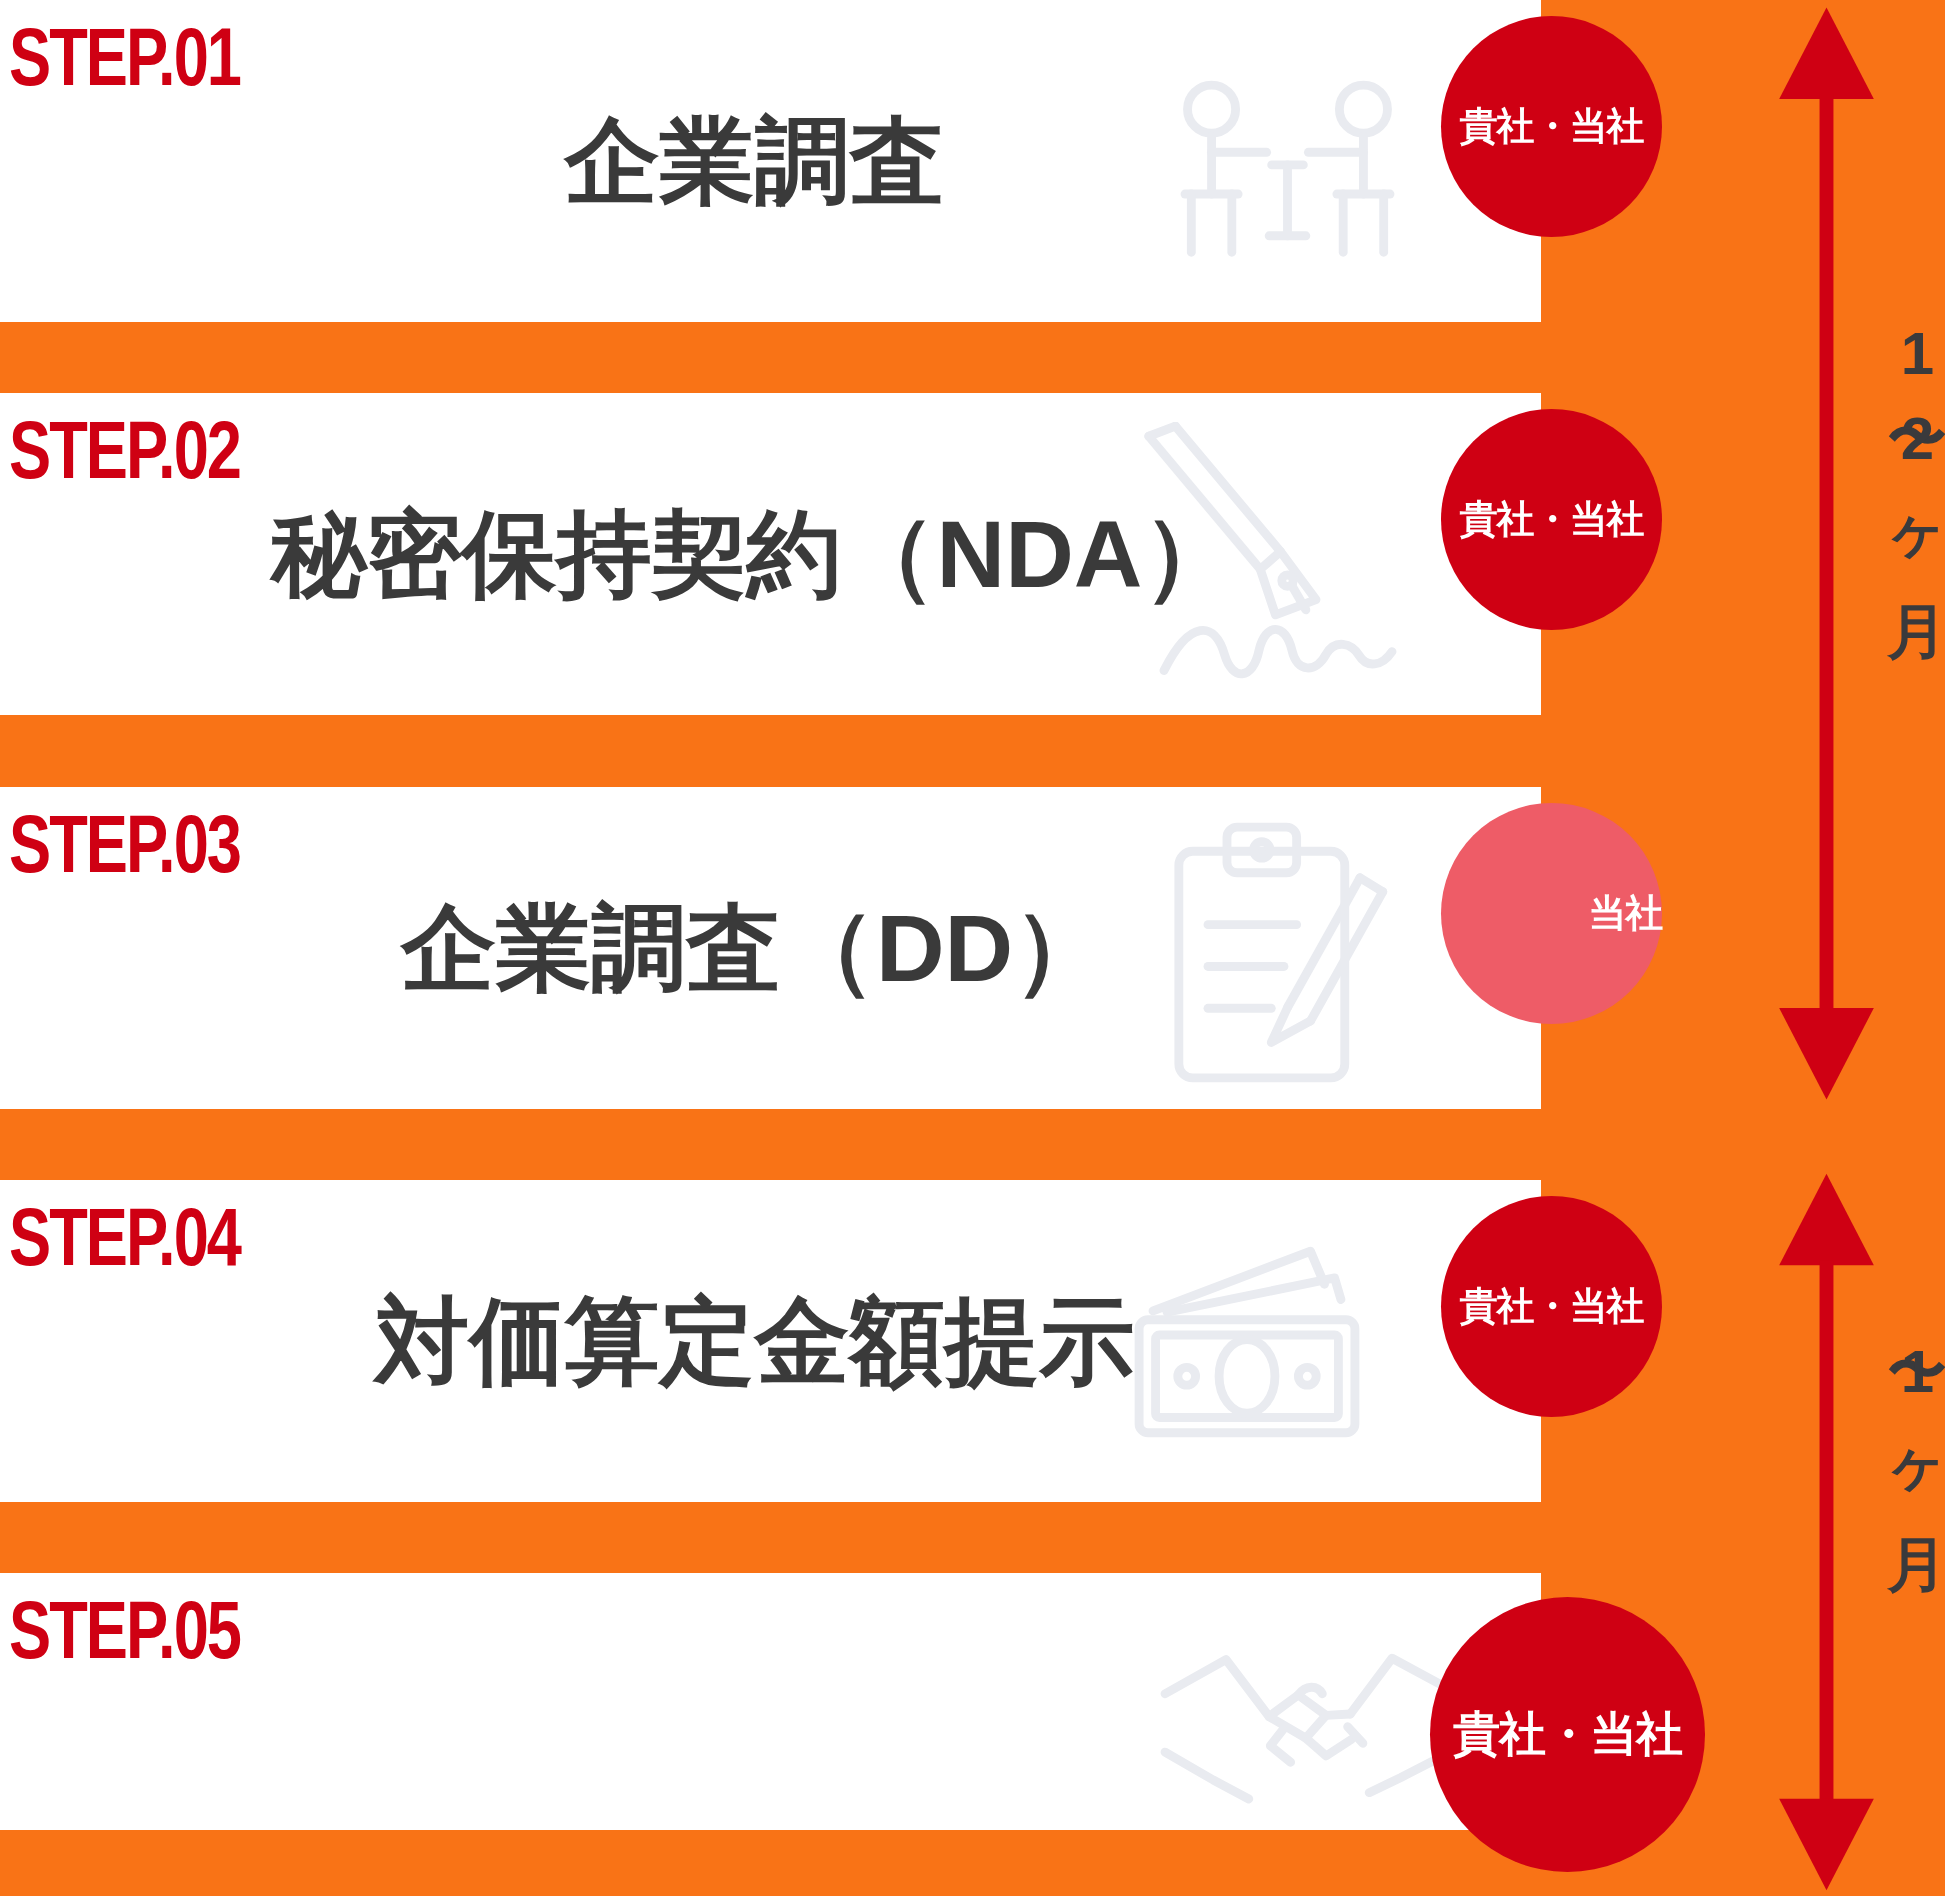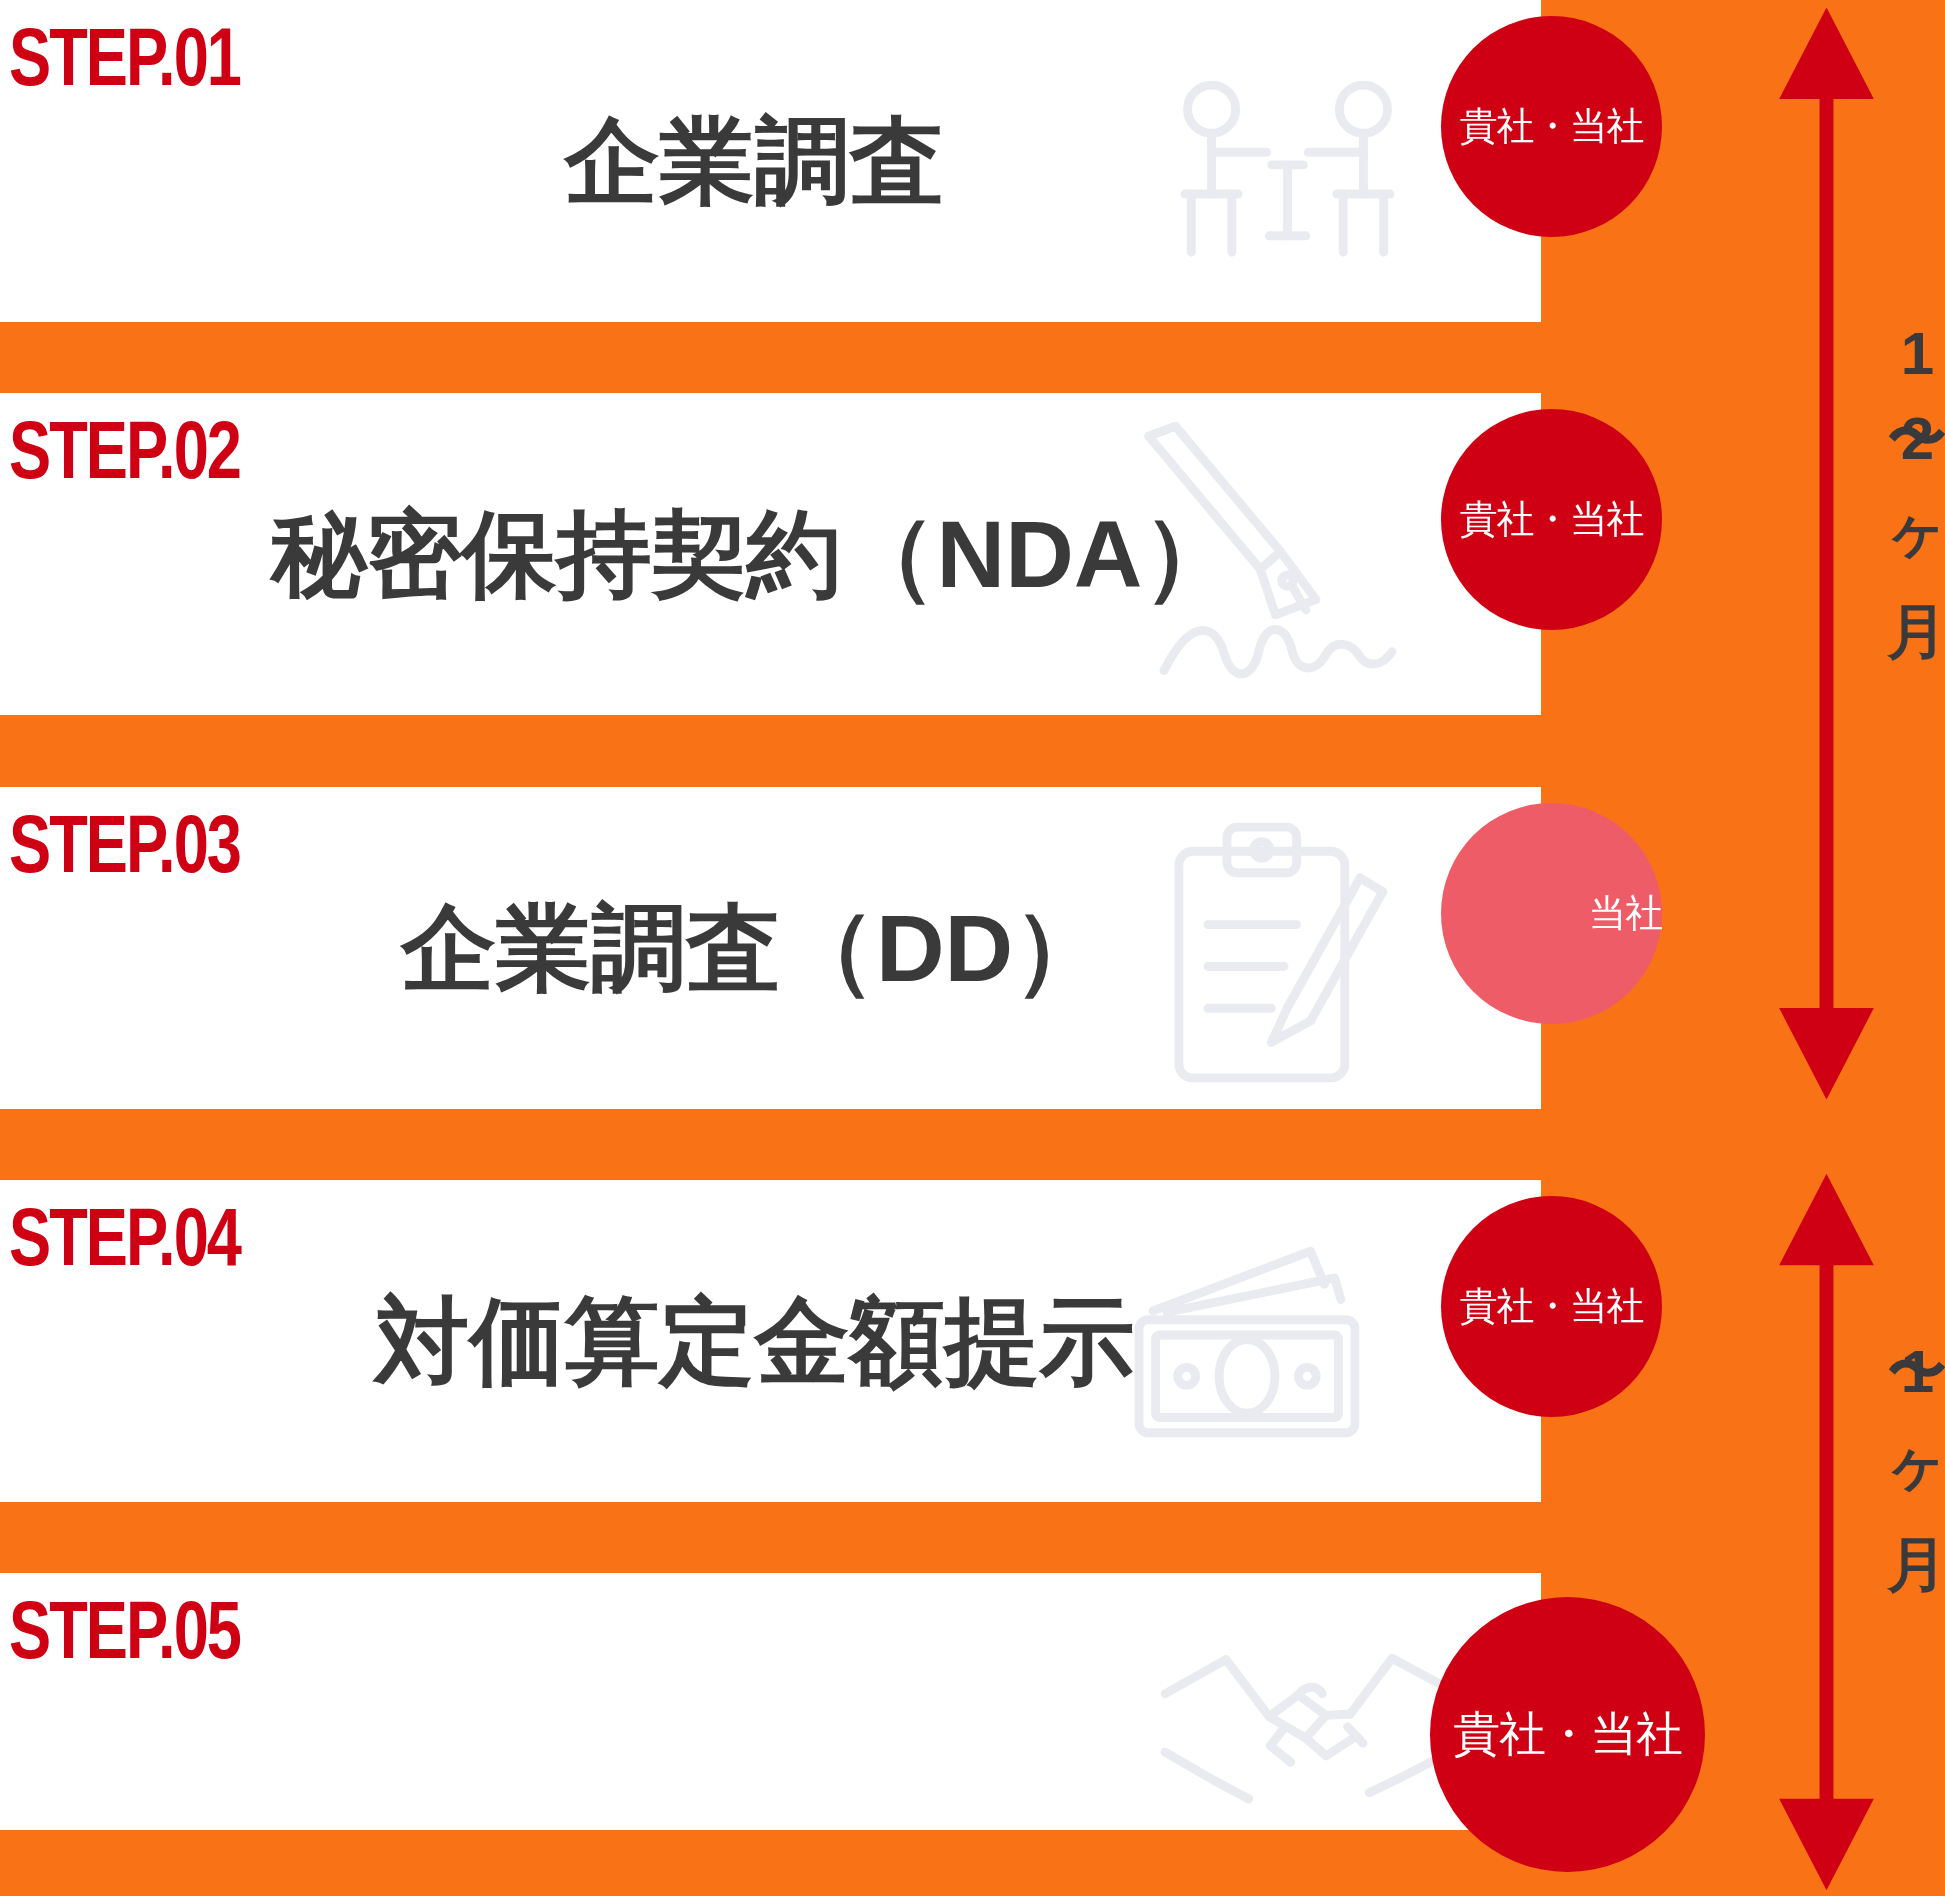--- a/index.html
+++ b/index.html
@@ -31,21 +31,21 @@
   .title{
     position:absolute;left:25px;width:1459px;top:112px;
     text-align:center;font-size:95px;line-height:1.05;
     font-weight:700;color:var(--title-gray);
     white-space:nowrap;z-index:2;
   }
   .actor-circle{
     position:absolute;left:1441px;top:16px;width:221px;height:221px;
     border-radius:50%;background:var(--red);
     display:flex;align-items:center;justify-content:center;
-    color:#fff;font-size:38px;font-weight:400;letter-spacing:-1.3px;
+    color:#fff;font-size:38px;font-weight:700;letter-spacing:-1.3px;
     white-space:nowrap;z-index:3;
   }
   #band3 .actor-circle{background:var(--pink);justify-content:flex-end;}
   #band5 .actor-circle{left:1430px;top:24px;width:275px;height:275px;font-size:47px;}
 
   .icon{position:absolute;z-index:1;}
   .icon svg{display:block;}
   .icon path,.icon rect,.icon circle,.icon ellipse,.icon line,.icon polyline{
     fill:none;stroke:var(--icon-gray);stroke-width:14;stroke-linecap:round;stroke-linejoin:round;
   }

